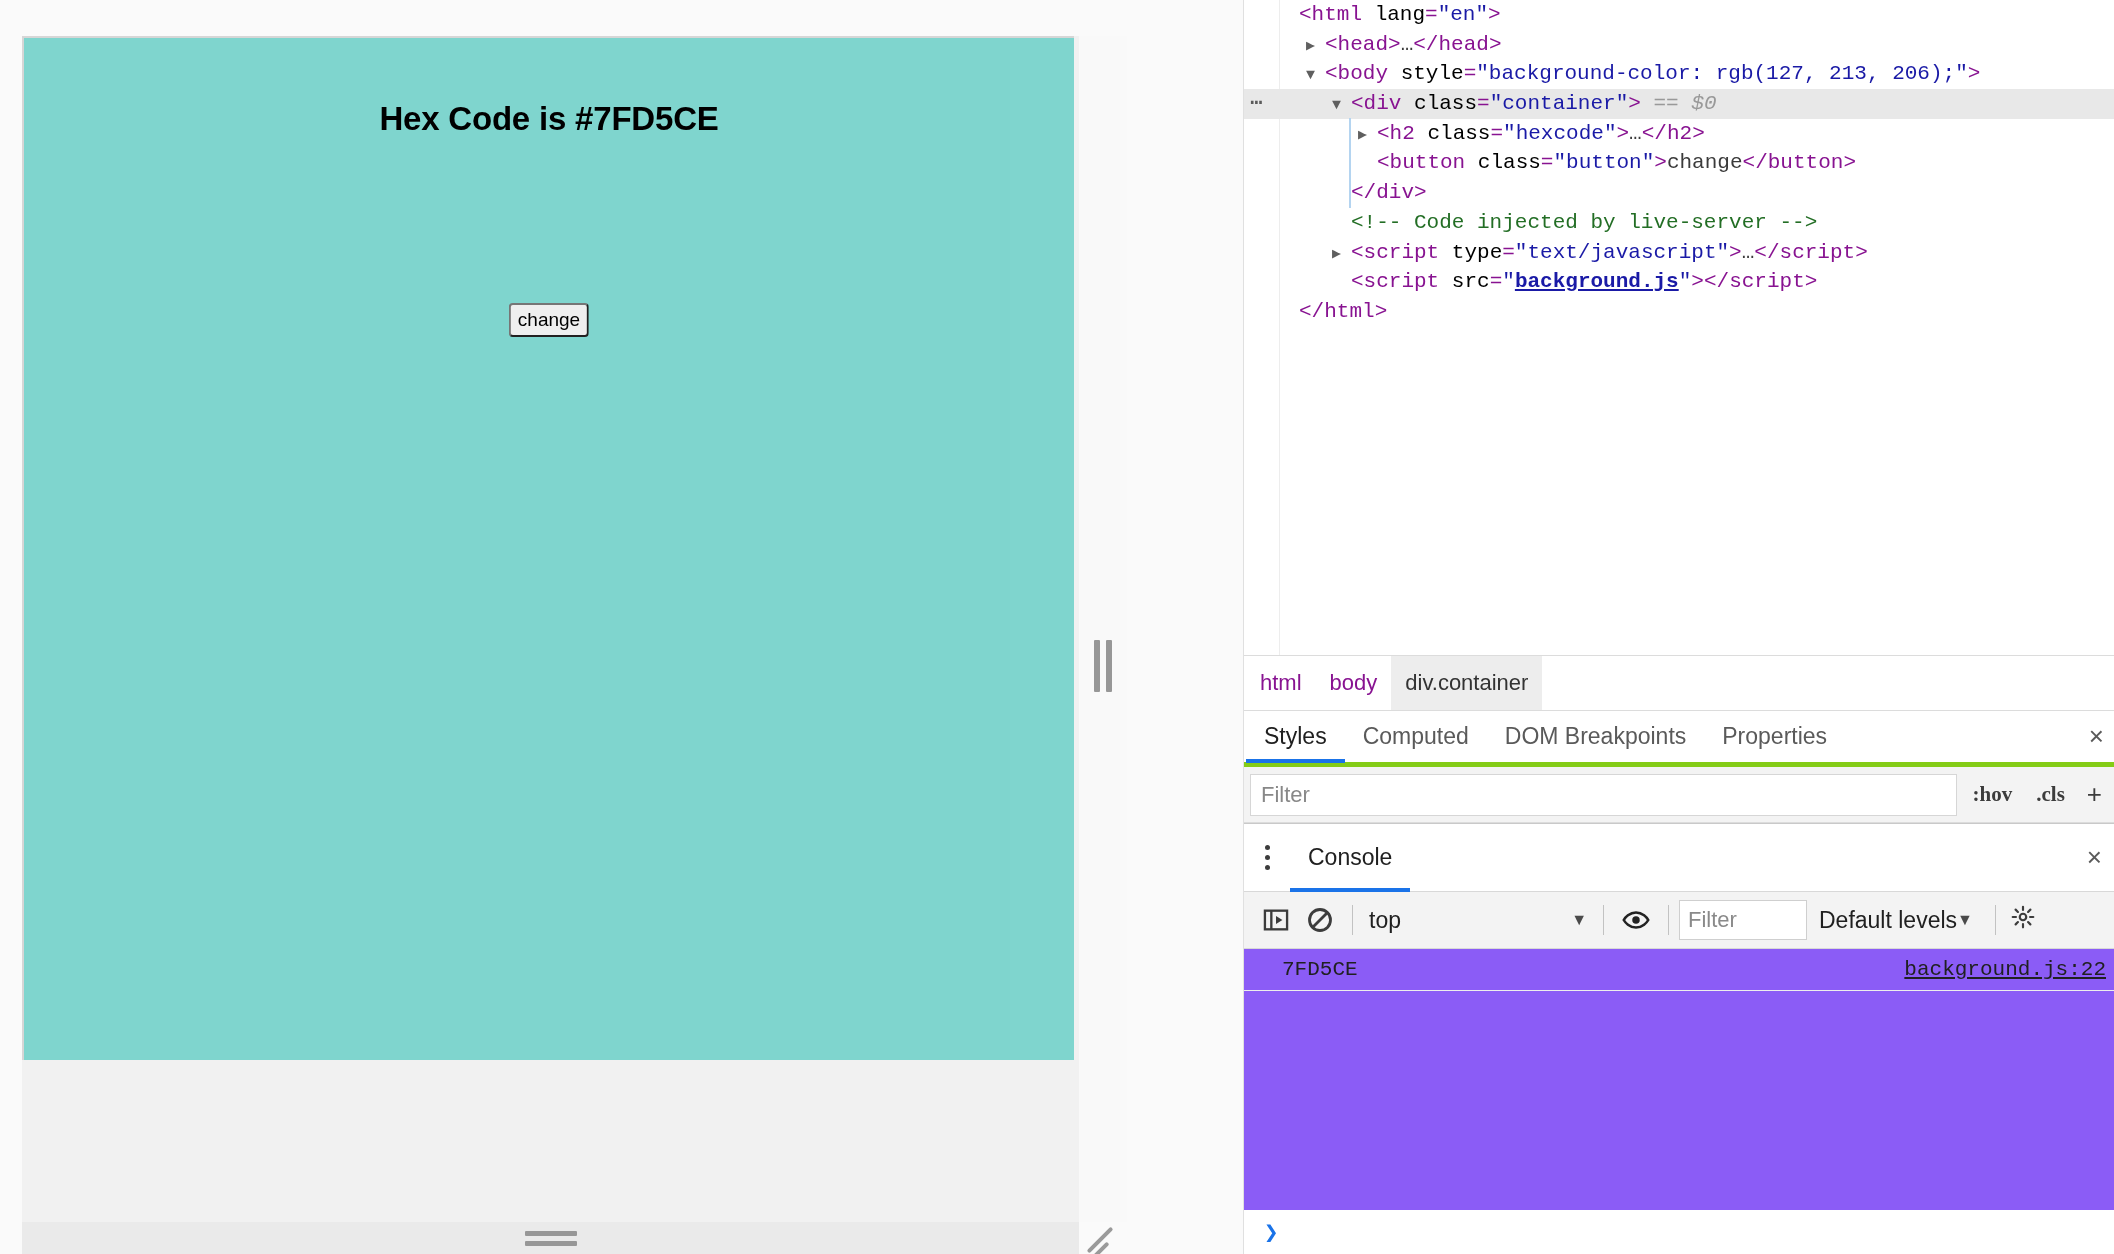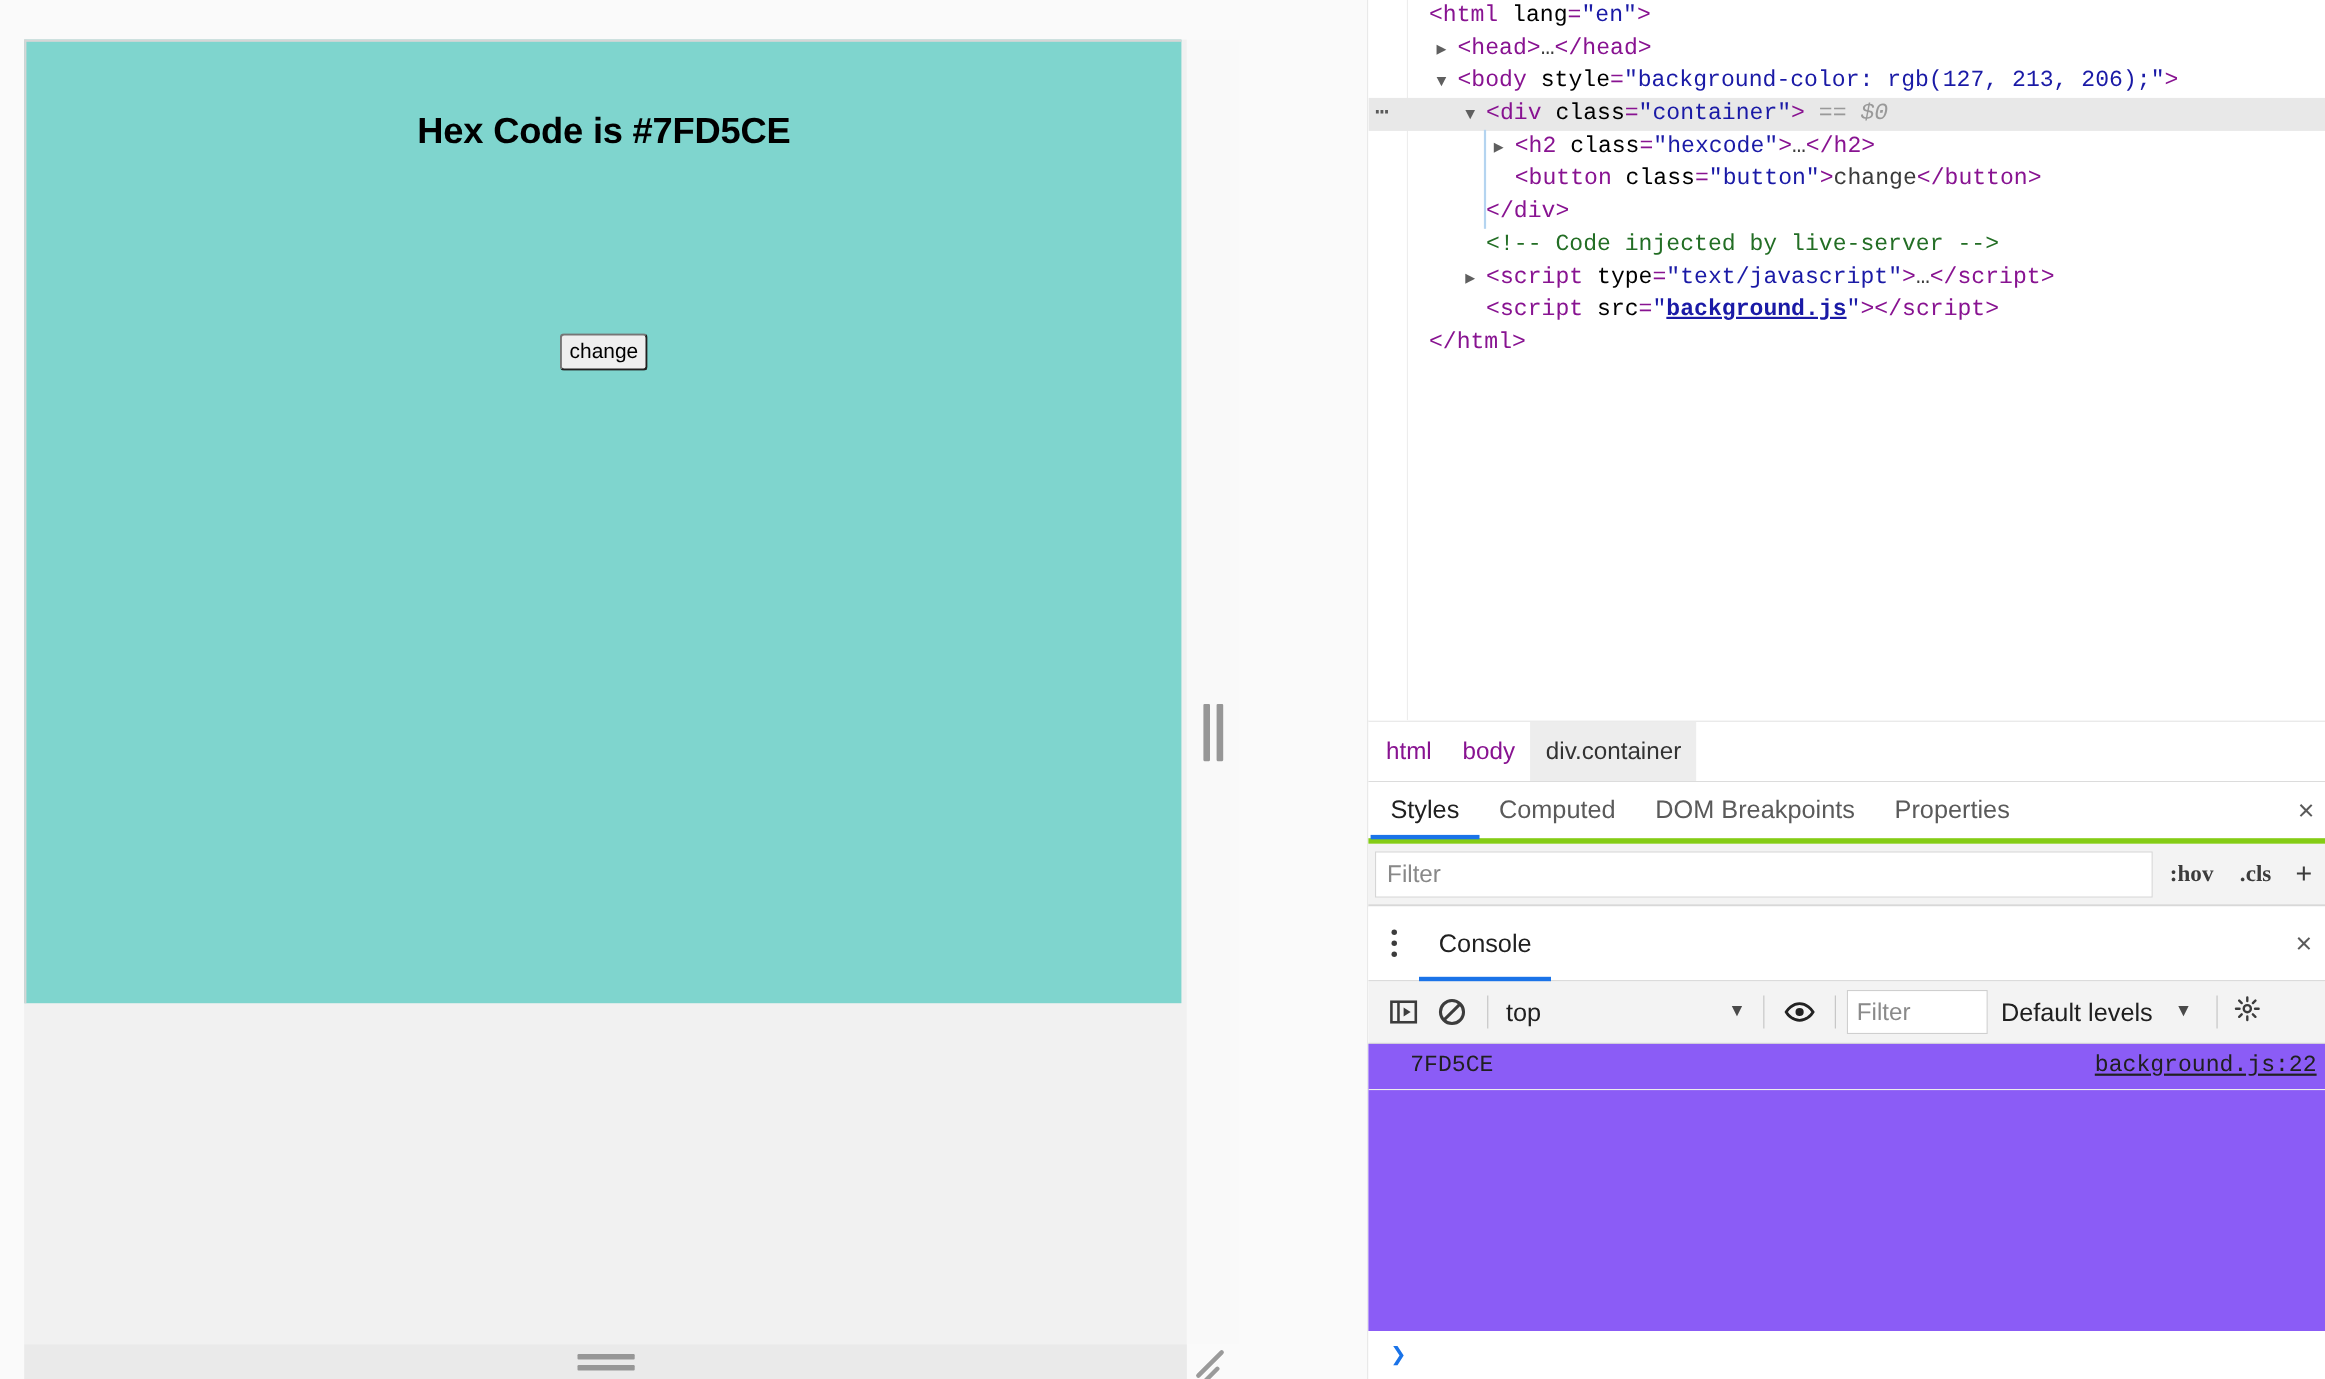--- a/index.html
+++ b/index.html
@@ -32,21 +32,21 @@
     position: absolute;
     left: 22px; top: 36px;
     width: 1057px;
     height: 1186px;
     background: #f1f1f1;
   }
   #page-frame {
     position: absolute;
     left: 22px; top: 36px;
     width: 1052px;
-    height: 876px;
+    height: 1024px;
     border-top: 2px solid #d6d6d6;
     border-left: 2px solid #d6d6d6;
     background: var(--page-bg, #8ed2cc);
     overflow: hidden;
   }
   #page-content {
     position: relative;
     width: 100%;
     height: 100%;
     text-align: center;
@@ -411,21 +411,21 @@
     font-size: 22px;
     padding: 0 8px;
     color: #333;
     font-family: "Liberation Sans", sans-serif;
     flex: none;
   }
   #console-filter-input::placeholder { color: #8a8a8a; }
   #levels-select {
     display: flex;
     align-items: center;
-    gap: 20px;
+    gap: 0;
     font-size: 23px;
     color: #202020;
     cursor: pointer;
     padding: 0 12px;
     white-space: nowrap;
   }
   #levels-select .caret { font-size: 16px; color: #4a4a4a; }
   #console-settings-icon {
     font-size: 24px;
     color: #3c3c3c;

